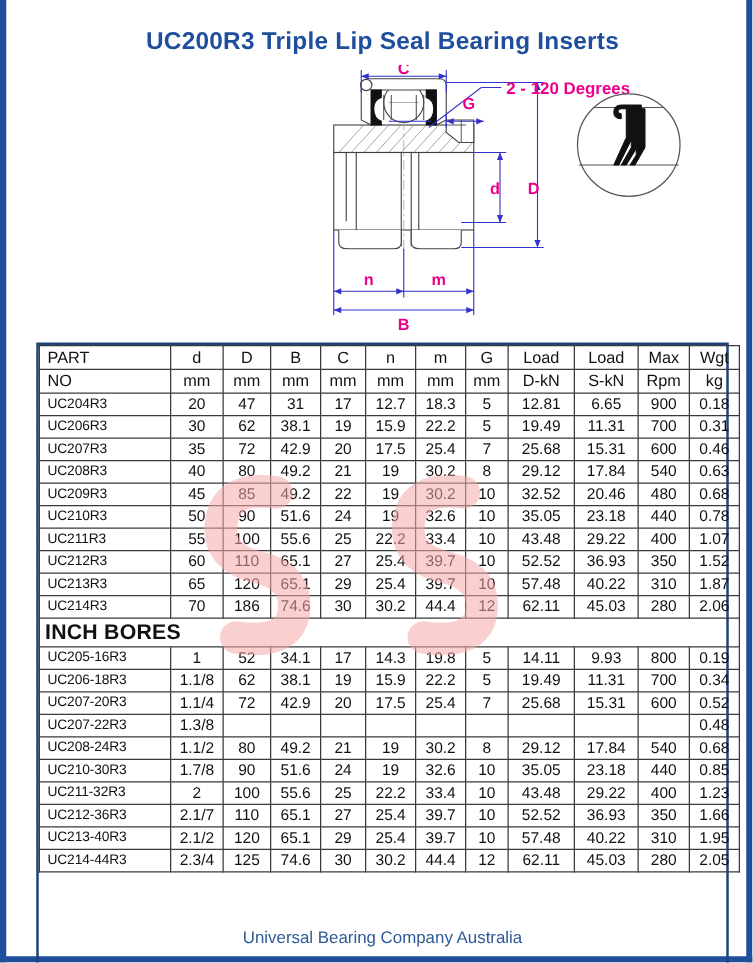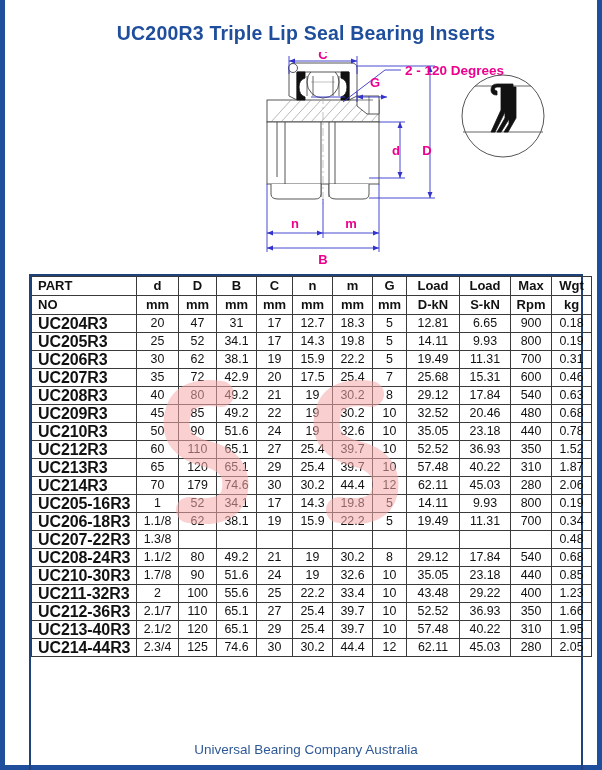--- a/index.html
+++ b/index.html
@@ -47,26 +47,26 @@
     font-size:12.4px;
     color:#111;
     text-align:center;
     padding:0;
     height:17px;
     line-height:17px;
     background:transparent;
     white-space:nowrap;
     overflow:hidden;
   }
-  th{font-weight:bold;font-size:13px;}
+  th{font-weight:normal;font-size:13px;}
   th.hl,td.partcell{
     text-align:left;
     padding-left:6px;
   }
-  td.partcell{font-weight:bold;font-size:16px;letter-spacing:-.1px;}
+  td.partcell{font-weight:normal;font-size:11px;letter-spacing:-.1px;}
   tr.hdr td, tr.hdr th{height:18px;line-height:18px;}
   td.section{
     text-align:left;padding-left:4px;
     font-size:17px;font-weight:bold;height:22px;line-height:22px;
     letter-spacing:.2px;
   }
   
   col.c-part{width:105px;}
   col.c-d{width:42px;}
   col.c-D{width:38px;}
@@ -281,34 +281,20 @@
             <td>17</td>
             <td>12.7</td>
             <td>18.3</td>
             <td>5</td>
             <td>12.81</td>
             <td>6.65</td>
             <td>900</td>
             <td>0.18</td>
           </tr>
           <tr>
-            <td class="partcell">UC205R3</td>
-            <td>25</td>
-            <td>52</td>
-            <td>34.1</td>
-            <td>17</td>
-            <td>14.3</td>
-            <td>19.8</td>
-            <td>5</td>
-            <td>14.11</td>
-            <td>9.93</td>
-            <td>800</td>
-            <td>0.19</td>
-          </tr>
-          <tr>
             <td class="partcell">UC206R3</td>
             <td>30</td>
             <td>62</td>
             <td>38.1</td>
             <td>19</td>
             <td>15.9</td>
             <td>22.2</td>
             <td>5</td>
             <td>19.49</td>
             <td>11.31</td>
@@ -365,20 +351,34 @@
             <td>24</td>
             <td>19</td>
             <td>32.6</td>
             <td>10</td>
             <td>35.05</td>
             <td>23.18</td>
             <td>440</td>
             <td>0.78</td>
           </tr>
           <tr>
+            <td class="partcell">UC211R3</td>
+            <td>55</td>
+            <td>100</td>
+            <td>55.6</td>
+            <td>25</td>
+            <td>22.2</td>
+            <td>33.4</td>
+            <td>10</td>
+            <td>43.48</td>
+            <td>29.22</td>
+            <td>400</td>
+            <td>1.07</td>
+          </tr>
+          <tr>
             <td class="partcell">UC212R3</td>
             <td>60</td>
             <td>110</td>
             <td>65.1</td>
             <td>27</td>
             <td>25.4</td>
             <td>39.7</td>
             <td>10</td>
             <td>52.52</td>
             <td>36.93</td>
@@ -395,30 +395,33 @@
             <td>39.7</td>
             <td>10</td>
             <td>57.48</td>
             <td>40.22</td>
             <td>310</td>
             <td>1.87</td>
           </tr>
           <tr>
             <td class="partcell">UC214R3</td>
             <td>70</td>
-            <td>179</td>
+            <td>186</td>
             <td>74.6</td>
             <td>30</td>
             <td>30.2</td>
             <td>44.4</td>
             <td>12</td>
             <td>62.11</td>
             <td>45.03</td>
             <td>280</td>
             <td>2.06</td>
+          </tr>
+          <tr>
+            <td class="section" colspan="12">INCH BORES</td>
           </tr>
           <tr>
             <td class="partcell">UC205-16R3</td>
             <td>1</td>
             <td>52</td>
             <td>34.1</td>
             <td>17</td>
             <td>14.3</td>
             <td>19.8</td>
             <td>5</td>
@@ -435,20 +438,34 @@
             <td>19</td>
             <td>15.9</td>
             <td>22.2</td>
             <td>5</td>
             <td>19.49</td>
             <td>11.31</td>
             <td>700</td>
             <td>0.34</td>
           </tr>
           <tr>
+            <td class="partcell">UC207-20R3</td>
+            <td>1.1/4</td>
+            <td>72</td>
+            <td>42.9</td>
+            <td>20</td>
+            <td>17.5</td>
+            <td>25.4</td>
+            <td>7</td>
+            <td>25.68</td>
+            <td>15.31</td>
+            <td>600</td>
+            <td>0.52</td>
+          </tr>
+          <tr>
             <td class="partcell">UC207-22R3</td>
             <td>1.3/8</td>
             <td></td>
             <td></td>
             <td></td>
             <td></td>
             <td></td>
             <td></td>
             <td></td>
             <td></td>

